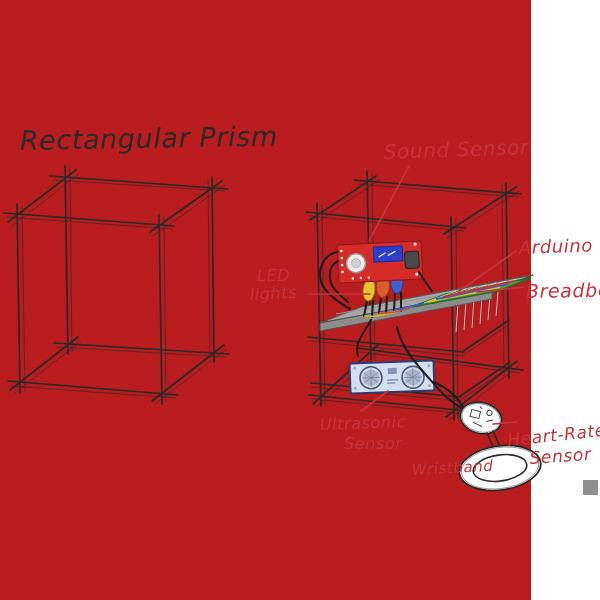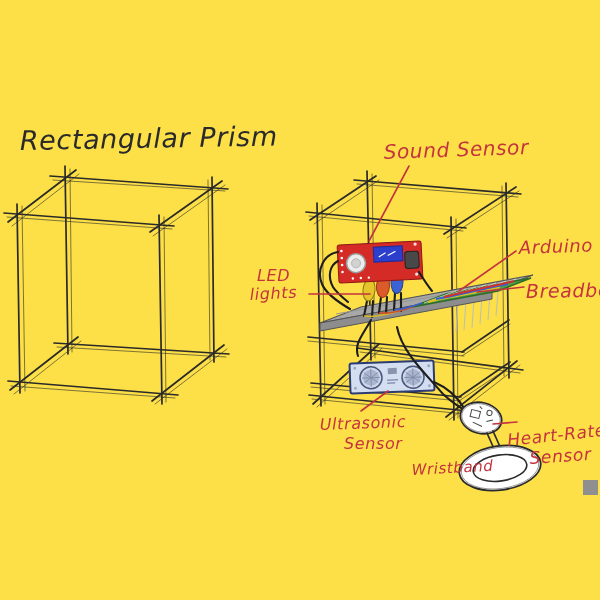--- a/index.html
+++ b/index.html
@@ -1,18 +1,18 @@
 <!DOCTYPE html>
 <html style="--annotation-red: #c4333e; --sketch-black: #2a2a2a; --sensor-board-red: #d42b26; --led-yellow: #e6c52c; --led-orange: #dd5a2a; --led-blue: #3c63d6; --breadboard-green: #4f9e45; --platform-gray: #a8a8a8; --platform-front-gray: #8d8d8d; --ultrasonic-body-blue: #d3dff1; --ultrasonic-border-blue: #2c3b72; --trimpot-blue: #2c3ecc; --corner-square-gray: #8f8f8f;"><head>
 <meta charset="utf-8">
 <style>
   html,body{margin:0;padding:0;}
   body{width:600px;height:600px;background:#ffffff;overflow:hidden;
        font-family:"DejaVu Sans", sans-serif;}
-  .canvas{position:relative;width:600px;height:600px;background:#fde047;}
+  .canvas{position:relative;width:531px;height:600px;background:#b91c1c;}
   svg{position:absolute;left:0;top:0;}
 
   
   .sk  {stroke:var(--sketch-black);stroke-width:1.7;fill:none;stroke-linecap:round;}
   .sk2 {stroke:var(--sketch-black);stroke-width:1;fill:none;stroke-linecap:round;opacity:.6;}
   .wire{stroke:#1d1d1d;stroke-width:2.1;fill:none;stroke-linecap:round;}
   .red-line{stroke:var(--annotation-red);stroke-width:1.6;fill:none;stroke-linecap:round;}
   .hatch{stroke:#bdbdbd;stroke-width:1;fill:none;}
 
   

